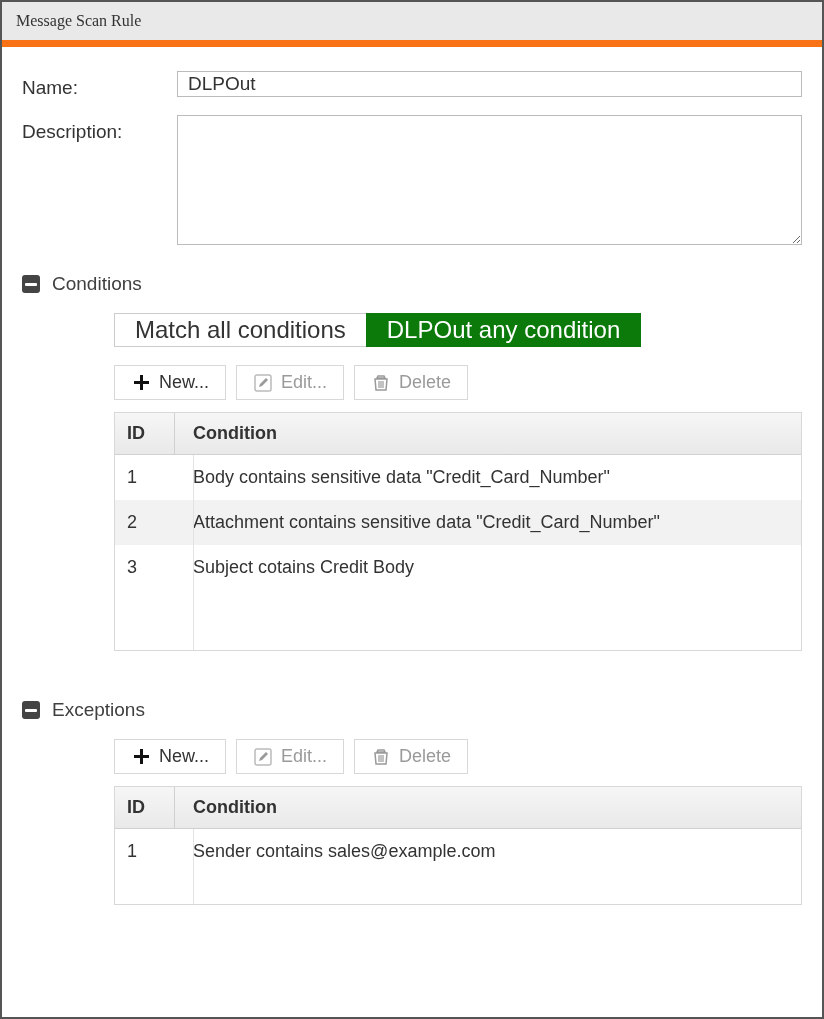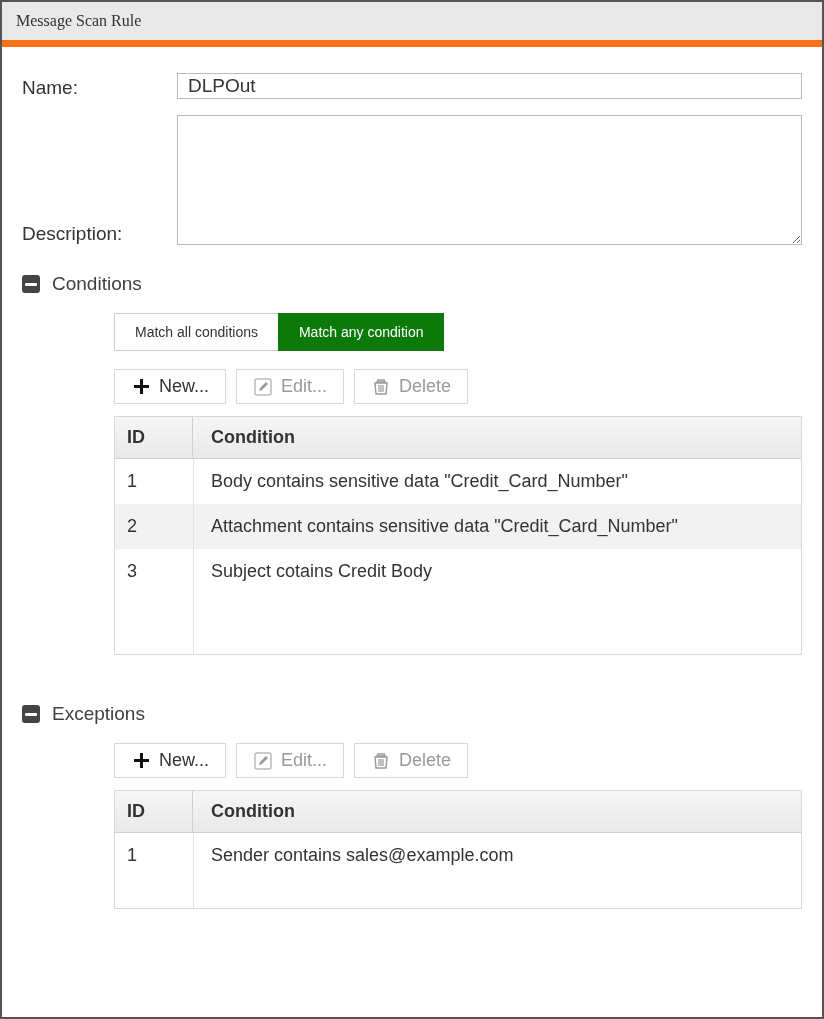--- a/index.html
+++ b/index.html
@@ -25,21 +25,21 @@
     padding: 10px 14px;
     font-size: 16px;
     color: #333;
     font-family: Liberation Serif, serif;
   }
   .content {
     padding: 24px 20px 20px 20px;
   }
   .form-row {
     display: flex;
-    align-items: flex-end;
+    align-items: flex-start;
     margin-bottom: 16px;
   }
   .form-label {
     width: 155px;
     font-size: 19px;
     color: #333;
     padding-top: 6px;
   }
   .text-input {
     flex: 1;
@@ -90,22 +90,22 @@
   .section-body {
     padding-left: 92px;
     padding-right: 0;
   }
   .toggle-group {
     display: flex;
     margin-bottom: 18px;
   }
   .toggle-btn {
     border: 1px solid #ccc;
-    padding: 10px 20px;
-    font-size: 14px;
+    padding: 2px 20px;
+    font-size: 24px;
     background: #fff;
     color: #333;
     cursor: pointer;
   }
   .toggle-btn.active {
     background: #0b7a0b;
     color: #fff;
     border-color: #0b7a0b;
   }
   .toggle-btn + .toggle-btn { margin-left: -1px; }
@@ -141,21 +141,21 @@
     width: 100%;
   }
   .grid-header {
     display: flex;
     background: linear-gradient(#f6f6f6, #e9e9e9);
     border-bottom: 1px solid #d0d0d0;
     font-weight: bold;
     font-size: 18px;
   }
   .col-id {
-    width: 78px;
+    width: 60px;
     padding: 10px 12px;
     border-right: 1px solid #d0d0d0;
   }
   .col-cond {
     flex: 1;
     padding: 10px 18px;
   }
   .grid-body {
     position: relative;
   }
@@ -211,21 +211,21 @@
 
     <div class="section">
       <div class="section-header">
         <span class="collapse-icon"></span>
         <span>Conditions</span>
       </div>
       <div class="section-body">
 
         <div class="toggle-group">
           <div class="toggle-btn">Match all conditions</div>
-          <div class="toggle-btn active">Match any condition</div>
+          <div class="toggle-btn active">DLPOut any condition</div>
         </div>
 
         <div class="toolbar">
           <div class="tool-btn">
             <span class="icon">
               <svg viewBox="0 0 20 20">
                   <path d="M9 2h3v6h6v3h-6v6H9v-6H3V8h6z" fill="#111"></path>
                 </svg>
             </span>
             <span>New...</span>

